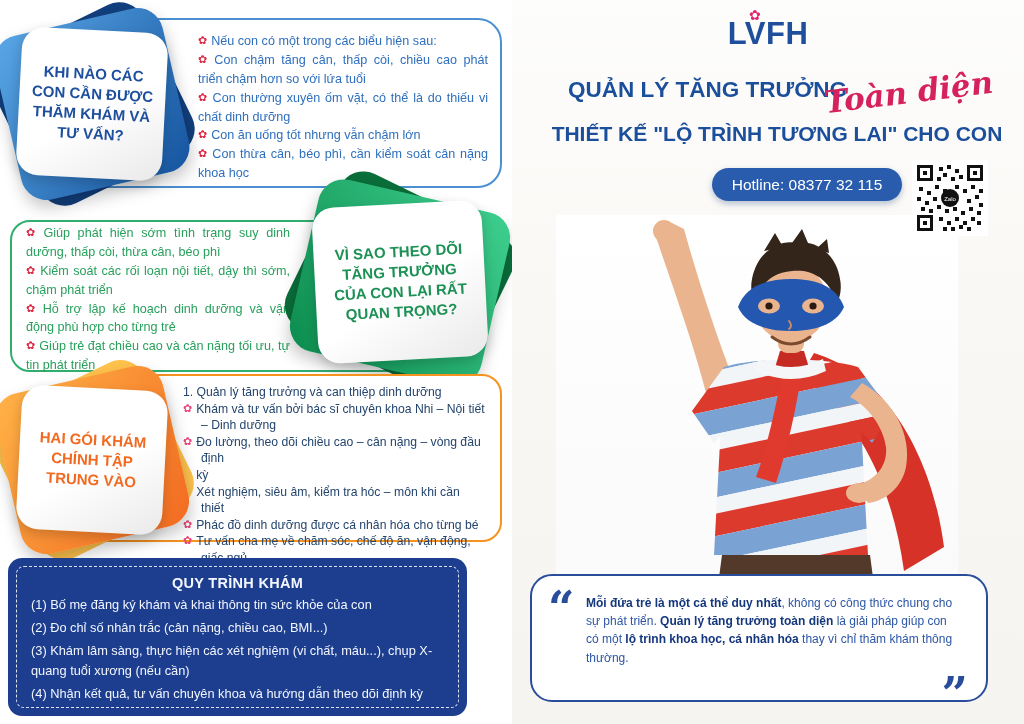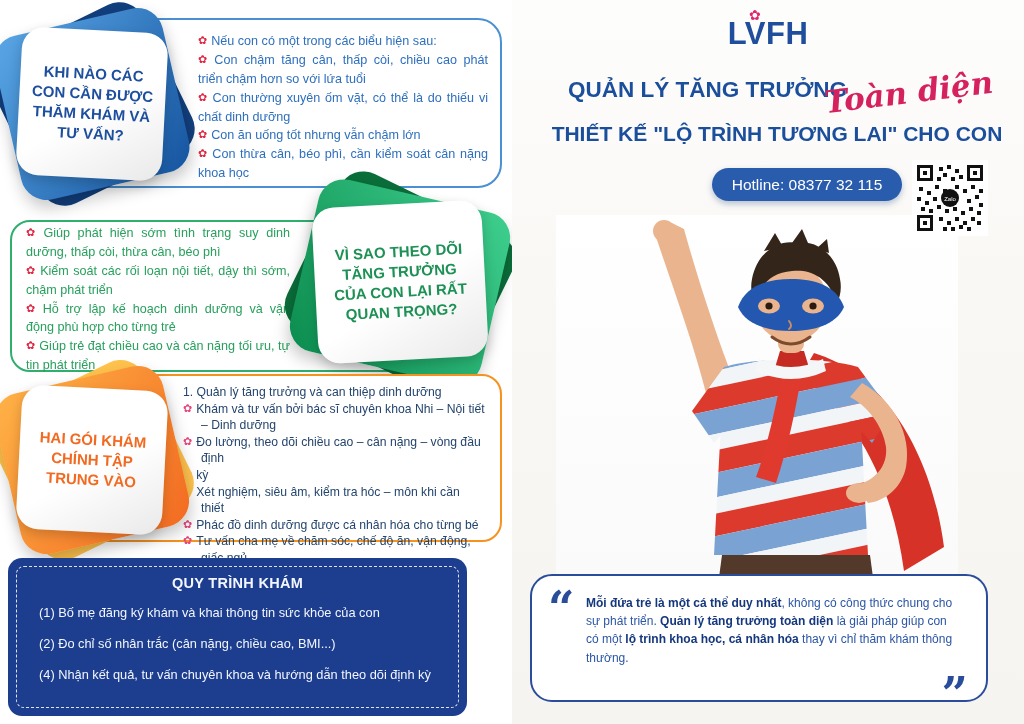--- a/index.html
+++ b/index.html
@@ -47,21 +47,21 @@
   #badge3{left:6px;top:378px;width:172px;height:164px;}
   #badge3 .back2{background:#ffc24d;}
   #badge3 .back{background:linear-gradient(135deg,#ffb347,#f26a21);}
   #badge3 .card{color:#f26a21;}
   
   #process{position:absolute;left:8px;top:558px;width:459px;height:158px;background:#1d3e8e;
     border-radius:14px;color:#f2f6ff;}
   #process .inner{position:absolute;inset:8px;border:1.6px dashed rgba(255,255,255,.85);
     border-radius:8px;padding:8px 10px 6px 10px;}
   #process h3{margin:0 0 4px 0;text-align:center;font-size:14.5px;letter-spacing:.3px;}
-  #process p{margin:12px;font-size:12.8px;line-height:1.5;}
+  #process p{margin:4px;font-size:12.8px;line-height:1.5;}
   
   #right-page{position:absolute;left:512px;top:0;width:512px;height:724px;
     background:linear-gradient(180deg,#fdfdfc 0%,#faf8f5 40%,#f6f4f1 100%);}
   #photo-area{position:absolute;left:44px;top:215px;width:402px;height:370px;
     background:linear-gradient(180deg,#ffffff,#fbfafa);}
   #logo{position:absolute;left:196px;top:16px;width:120px;text-align:center;
     font-size:31px;font-weight:900;color:#1f4e9c;letter-spacing:.5px;}
   #logo .flower{position:absolute;left:41px;top:-9px;font-size:14px;color:#e0256b;font-weight:normal;}
   #title1{position:absolute;left:56px;top:77px;width:290px;font-size:22.5px;font-weight:800;color:#1b4f9c;}
   #title-script{position:absolute;left:312px;top:74px;font-family:"DejaVu Serif",serif;
@@ -128,20 +128,21 @@
       <div class="back2"></div>
       <div class="back"></div>
       <div class="card">HAI GÓI KHÁM CHÍNH TẬP TRUNG VÀO</div>
     </div>
 
     <div id="process">
       <div class="inner">
         <h3>QUY TRÌNH KHÁM</h3>
         <p>(1) Bố mẹ đăng ký khám và khai thông tin sức khỏe của con</p>
         <p>(2) Đo chỉ số nhân trắc (cân nặng, chiều cao, BMI...)</p>
+        <p>(3) Khám lâm sàng, thực hiện các xét nghiệm (vi chất, máu...), chụp X-quang tuổi xương (nếu cần)</p>
         <p>(4) Nhận kết quả, tư vấn chuyên khoa và hướng dẫn theo dõi định kỳ</p>
       </div>
     </div>
   </div>
 
   <div id="right-page">
 
     <div id="photo-area">
       
       <svg width="402" height="370" viewBox="0 0 402 370">

